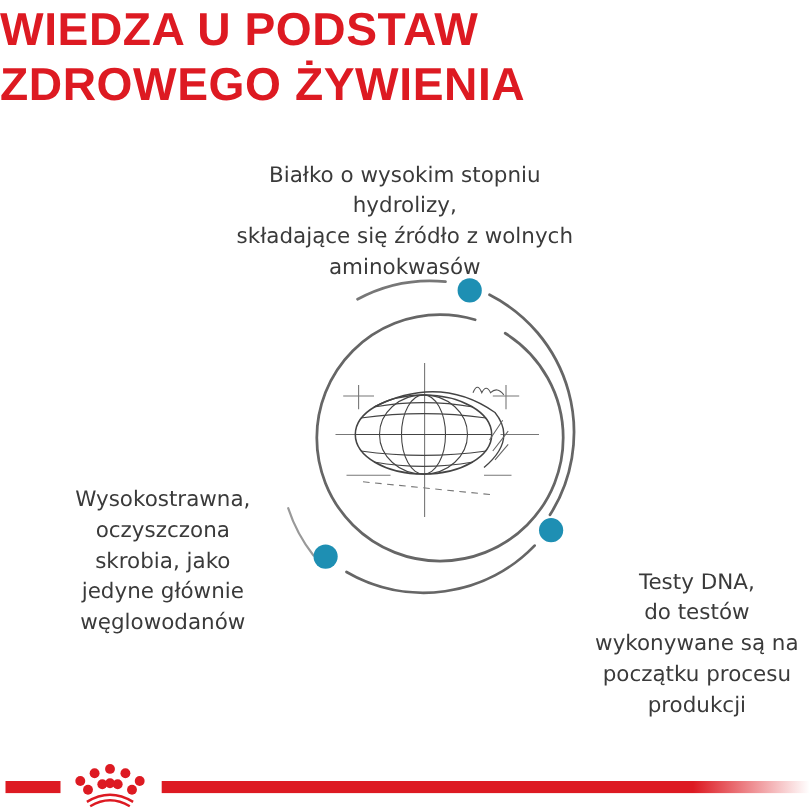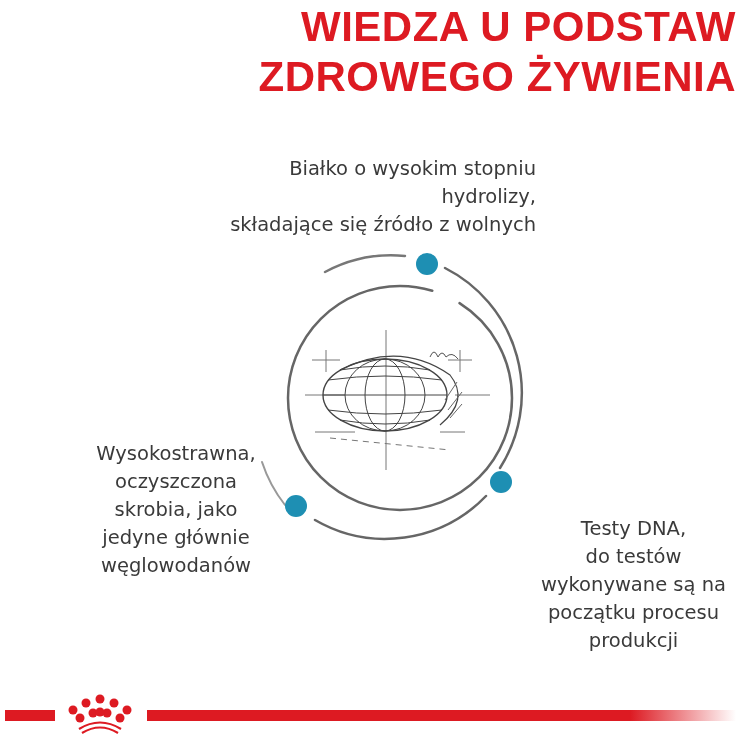--- a/index.html
+++ b/index.html
@@ -1,38 +1,39 @@
 <!DOCTYPE html>
 <html><head>
 <meta charset="utf-8">
 <style>
   html, body { margin: 0; padding: 0; background: #ffffff; }
   body { width: 736px; height: 736px; position: relative; overflow: hidden;
          font-family: "DejaVu Sans", sans-serif; color: #333333; }
-  .title { position: absolute; left: 0; top: 2px; width: 736px; text-align: right;
+  .title { position: absolute; left: 0; top: 2px; width: 736px; text-align: left;
            font-family: "Liberation Sans", sans-serif; font-weight: bold;
            font-size: 42px; line-height: 50px; color: #dd1a22; letter-spacing: 0.5px; }
   .feature { position: absolute; font-size: 19.5px; line-height: 28px; color: #3a3a3a; text-align: center; }
-  .f1 { left: 200px; top: 155px; width: 336px; text-align: right; }
-  .f2 { left: 56px; top: 440px; width: 240px; }
+  .f1 { left: 200px; top: 145px; width: 336px; }
+  .f2 { left: 28px; top: 440px; width: 240px; }
   .f3 { left: 526px; top: 515px; width: 215px; }
   .diagram { position: absolute; left: 255px; top: 245px; width: 290px; height: 310px; }
   .footer { position: absolute; left: 0; top: 690px; width: 736px; height: 46px; }
 </style>
 </head>
 <body>
 
 <div class="title">
   <div>WIEDZA U PODSTAW</div>
   <div>ZDROWEGO ŻYWIENIA</div>
 </div>
 
 <div class="feature f1">
   <div>Białko o wysokim stopniu hydrolizy,</div>
   <div>składające się źródło z wolnych</div>
+  <div>aminokwasów</div>
 </div>
 
 <div class="feature f2">
   <div>Wysokostrawna,</div>
   <div>oczyszczona</div>
   <div>skrobia, jako</div>
   <div>jedyne głównie</div>
   <div>węglowodanów</div>
 </div>
 

